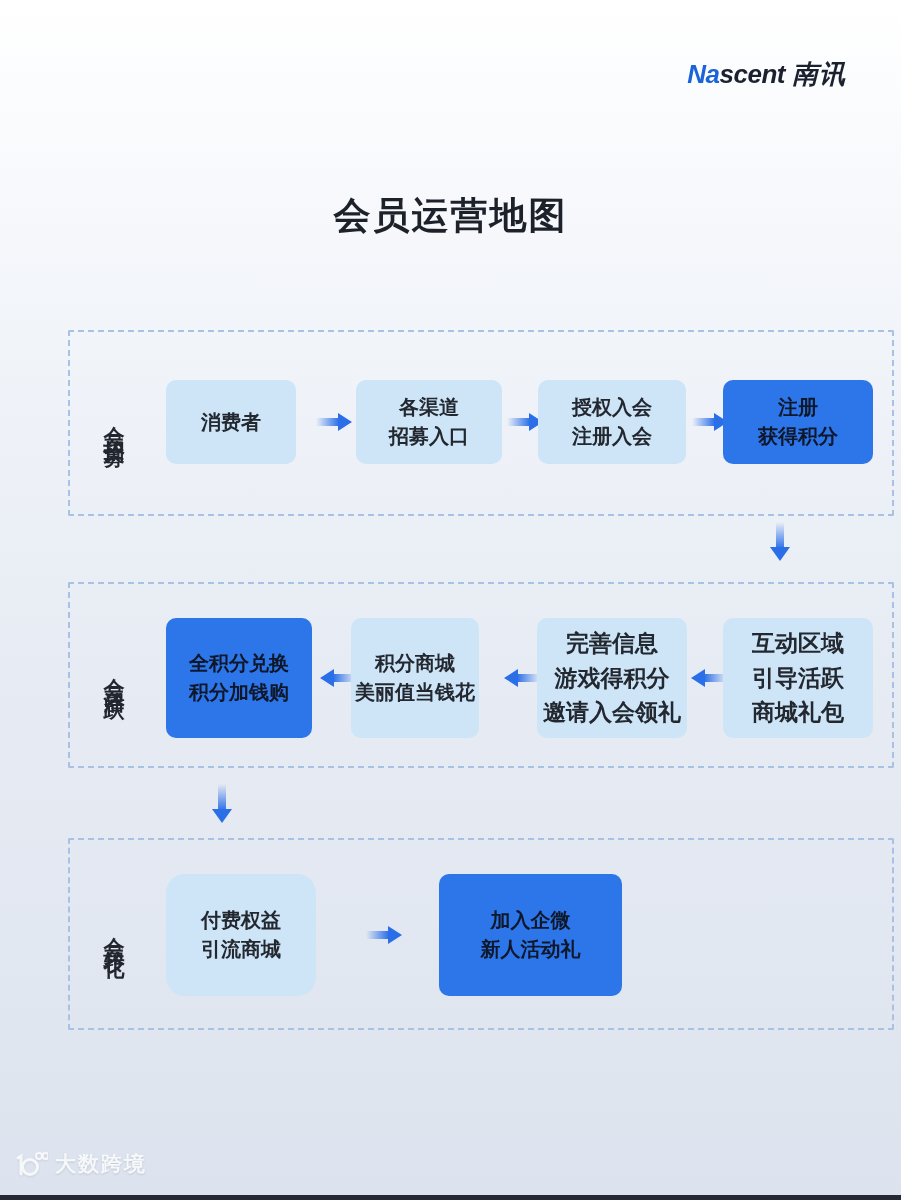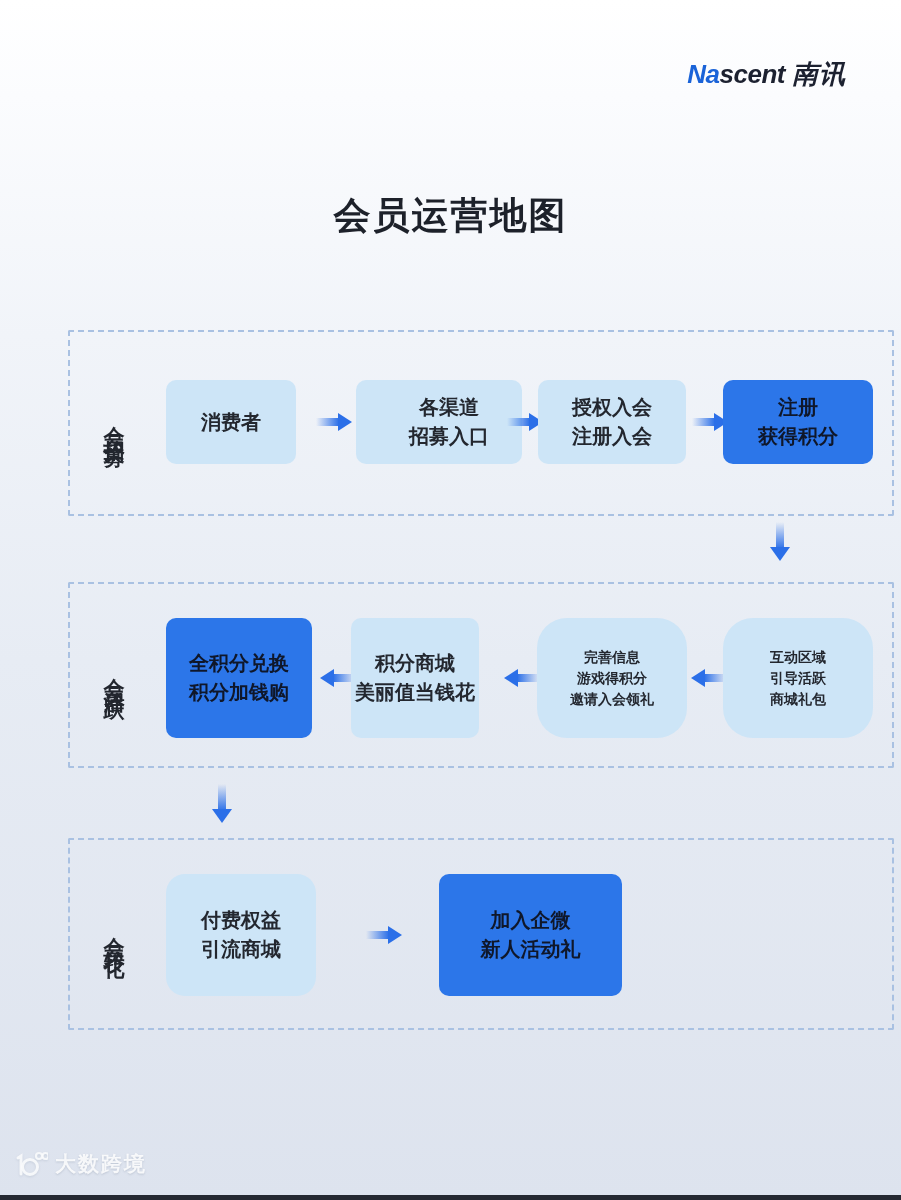--- a/index.html
+++ b/index.html
@@ -46,21 +46,21 @@
     position:absolute;border-radius:10px;
     display:flex;flex-direction:column;justify-content:center;align-items:center;
     text-align:center;font-weight:600;font-size:20px;line-height:1.45;
   }
   .box.light{background:#cde5f7;color:#23272f;}
   .box.accent{background:#2c76e9;color:#0f172a;}
   .box span{display:block;white-space:nowrap;}
   .r1{top:48px;height:84px;}
   .r2{top:34px;height:120px;}
   .r3{top:34px;height:122px;}
-  .r2.lines3{font-size:14px;line-height:1.5;border-radius:30px;}
+  .r2.lines3{font-size:23px;line-height:1.5;}
   
   .arrow{position:absolute;line-height:0;}
   .defs-holder{position:absolute;width:0;height:0;overflow:hidden;}
   
   .watermark{
     position:absolute;left:12px;top:1150px;
     display:flex;align-items:flex-start;gap:7px;
     color:rgba(255,255,255,0.85);
     text-shadow:0 1px 2px rgba(150,162,180,0.45);
     font-size:21px;font-weight:700;letter-spacing:2px;
@@ -107,21 +107,21 @@
       <span>消费者</span>
     </div>
 
     <div class="arrow" style="left:246px;top:78px;">
       <svg width="36" height="24" viewBox="0 0 36 24">
           <rect x="0" y="8" width="23" height="8" fill="url(#gradR)"></rect>
           <polygon points="22,3 36,12 22,21" fill="#2b6fe8"></polygon>
         </svg>
     </div>
 
-    <div class="box light r1" style="left:286px;width:146px;padding-left:20px;">
+    <div class="box light r1" style="left:286px;width:146px;">
       <span>各渠道</span>
       <span>招募入口</span>
     </div>
 
     <div class="arrow" style="left:437px;top:78px;">
       <svg width="36" height="24" viewBox="0 0 36 24">
           <rect x="0" y="8" width="23" height="8" fill="url(#gradR)"></rect>
           <polygon points="22,3 36,12 22,21" fill="#2b6fe8"></polygon>
         </svg>
     </div>

